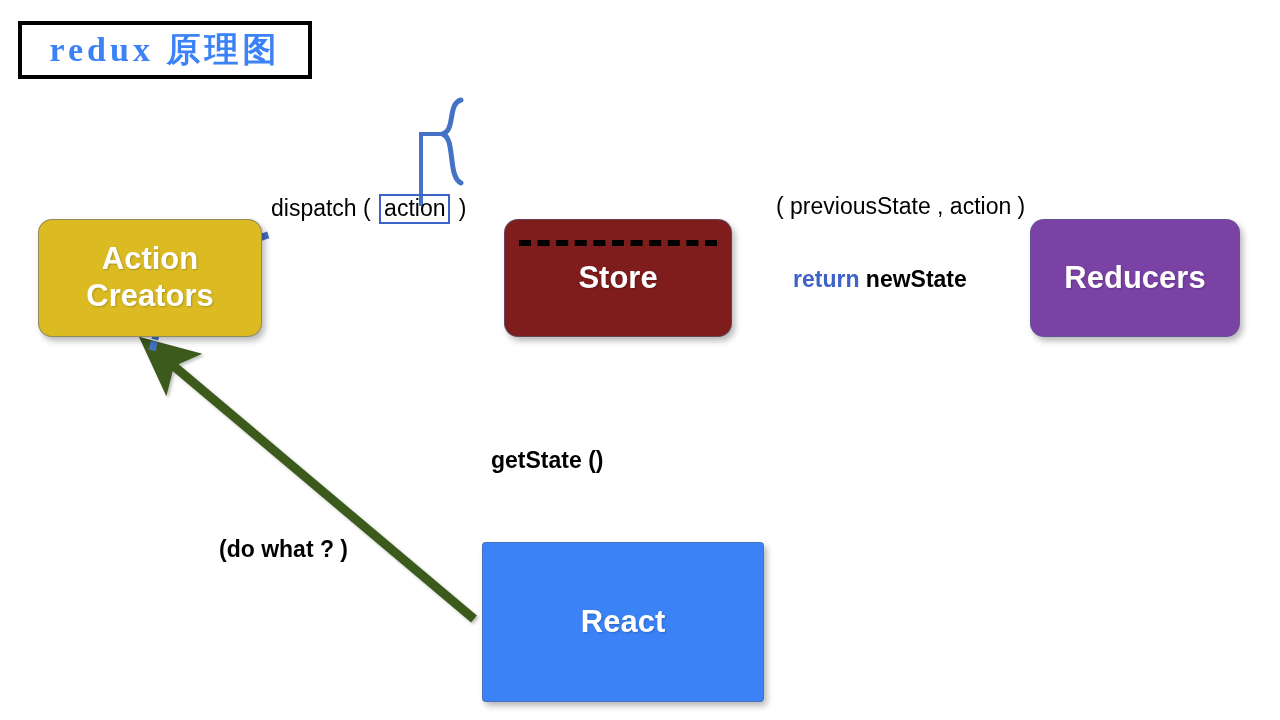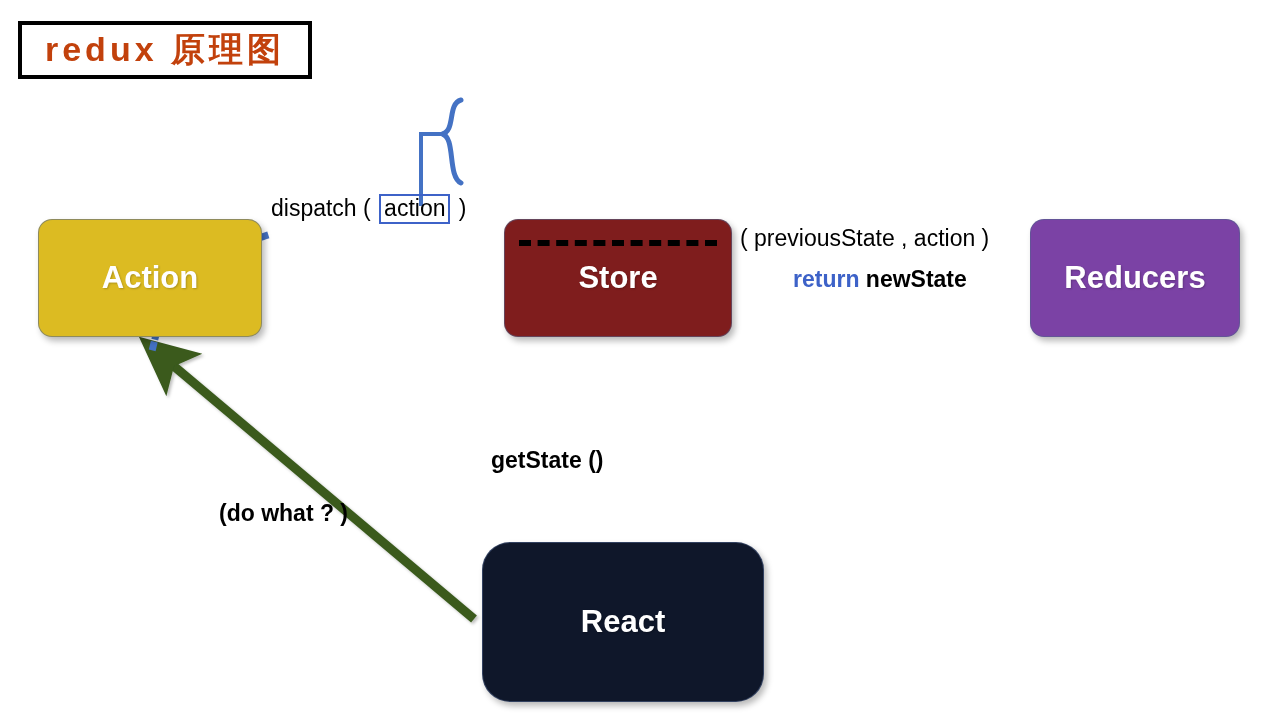--- a/index.html
+++ b/index.html
@@ -26,22 +26,23 @@
     border: 4px solid #000000;
     box-sizing: border-box;
     display: flex;
     align-items: center;
     justify-content: center;
   }
   .title-text {
     font-size: 34px;
     font-weight: bold;
     letter-spacing: 4px;
-    color: #c2410c;
+    color: #3b82f6;
     white-space: nowrap;
+    font-family: Liberation Serif, serif;
   }
 
   
   .node {
     position: absolute;
     box-sizing: border-box;
     border-radius: 14px;
     display: flex;
     flex-direction: column;
     align-items: center;
@@ -68,23 +69,23 @@
   }
   #node-reducers {
     left: 1030px; top: 219px; width: 210px; height: 118px;
     background: #7B42A5;
     font-size: 31px;
     text-shadow: 1px 1px 2px rgba(0,0,0,0.22);
     justify-content: center;
   }
   #node-react-components {
     left: 482px; top: 542px; width: 282px; height: 160px;
-    background: #0f172a;
-    font-size: 31px;
-    border-radius: 28px;
+    background: #3b82f6;
+    font-size: 31px;
+    border-radius: 4px;
     text-shadow: 1px 1px 2px rgba(0,0,0,0.22);
   }
 
   
   .store-dash {
     position: absolute;
     left: 14px;
     right: 14px;
     top: 20px;
     height: 0;
@@ -100,26 +101,26 @@
   }
 
   
   .lbl {
     position: absolute;
     color: #000000;
     font-size: 22px;
     white-space: nowrap;
   }
   #lbl-dispatch { left: 271px; top: 194px; font-size: 23px; }
-  #lbl-prevstate { left: 740px; top: 193px; font-size: 23px; margin-top: 32px; }
+  #lbl-prevstate { left: 776px; top: 193px; font-size: 23px; }
   #lbl-return { left: 793px; top: 266px; font-size: 23px; }
   #lbl-return .kw { color: #3D62C8; font-weight: bold; }
   #lbl-return .rest { color: #000000; font-weight: bold; }
   #lbl-getstate { left: 491px; top: 447px; font-size: 23px; font-weight: bold; }
-  #lbl-dowhat { left: 219px; top: 500px; font-size: 23px; font-weight: bold; }
+  #lbl-dowhat { left: 219px; top: 536px; font-size: 23px; font-weight: bold; }
 
   
   .action-chip {
     display: inline-block;
     border: 2px solid #3D62C8;
     padding: 0 3px;
     margin: 0 2px;
     line-height: 1.12;
   }
 
@@ -178,20 +179,21 @@
     </g>
 
     <g>
       <path d="M 461,100 C 447,104 456,131 442,134 C 456,137 447,176 461,183" fill="none" stroke="#4472C4" stroke-width="5" stroke-linecap="round"></path>
       <polyline points="442,134 421,134 421,206" fill="none" stroke="#4472C4" stroke-width="4"></polyline>
     </g>
   </svg>
 
   <div class="node" id="node-action-creators">
     <div>Action</div>
+    <div>Creators</div>
   </div>
 
   <div class="node" id="node-store">
     <div class="store-dash"></div>
     <div>Store</div>
   </div>
 
   <div class="node" id="node-reducers">
     <div>Reducers</div>
   </div>

